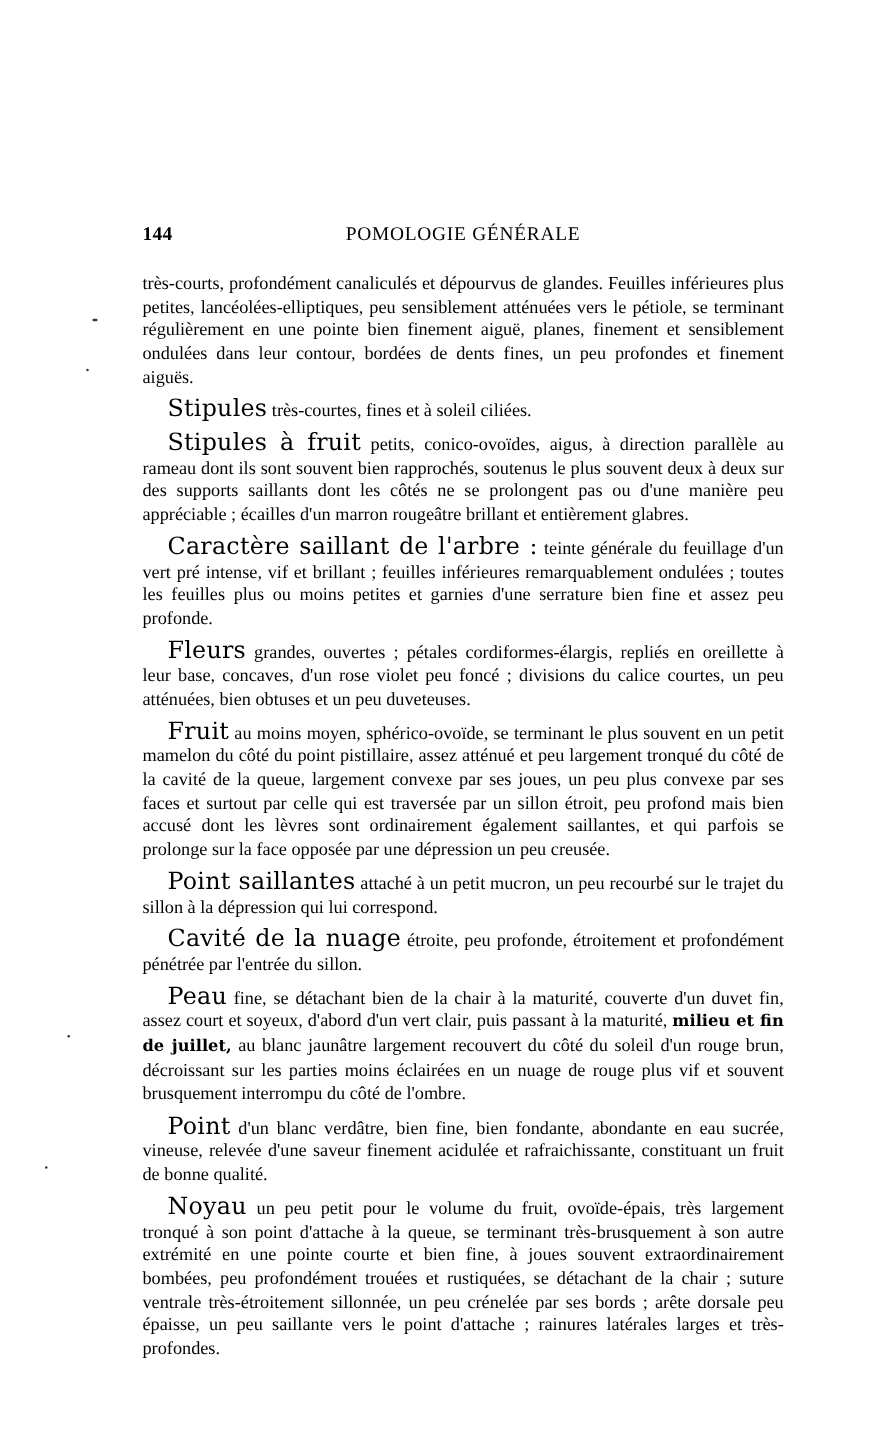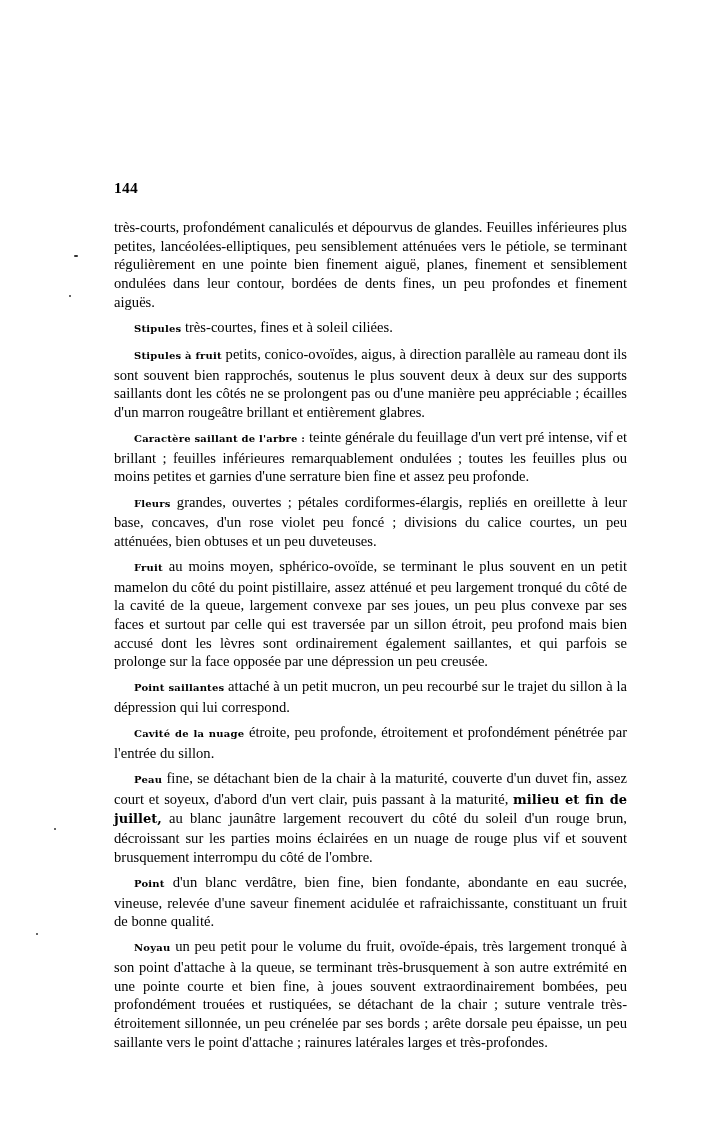--- a/index.html
+++ b/index.html
@@ -10,30 +10,31 @@
     color: #000000; font-size: 14.6px; line-height: 18.65px; margin-top: 37px;
   }
   .running-head {
     position: relative; height: 24px; margin-bottom: 17px;
     font-size: 15.5px; letter-spacing: 0.3px;
   }
   .page-number { position: absolute; left: 0; top: 2px; font-weight: bold; }
   .running-title { position: absolute; left: 0; right: 0; top: 2px; text-align: center; letter-spacing: 0.6px; }
   p { margin: 0 0 6.5px 0; text-align: justify; text-indent: 20px; hyphens: manual; }
   p.cont { text-indent: 0; }
-  .term { font-weight: bold; font-family: "DejaVu Serif", serif; font-size: 10px; letter-spacing: 0.2px; }
+  .term { font-weight: normal; font-family: "DejaVu Serif", serif; font-size: 19px; letter-spacing: 0.2px; }
   .em-bold { font-weight: bold; font-family: "DejaVu Serif", serif; font-size: 13px; }
   .speck { position: absolute; background: #333; border-radius: 1px; }
 </style>
 </head>
 <body>
 
 <div class="page">
   <div class="running-head">
     <span class="page-number">144</span>
+    <span class="running-title">POMOLOGIE GÉNÉRALE</span>
   </div>
 
   <p class="cont">
     <span>très-courts, profondément canaliculés et dépourvus de glandes. Feuilles inférieures plus petites, lancéolées-elliptiques, peu sensiblement atténuées vers le pétiole, se terminant régulièrement en une pointe bien finement aiguë, planes, finement et sensiblement ondulées dans leur contour, bordées de dents fines, un peu profondes et finement aiguës.</span>
   </p>
 
   <p>
     <span class="term">Stipules</span><span> très-courtes, fines et à soleil ciliées.</span>
   </p>
 

